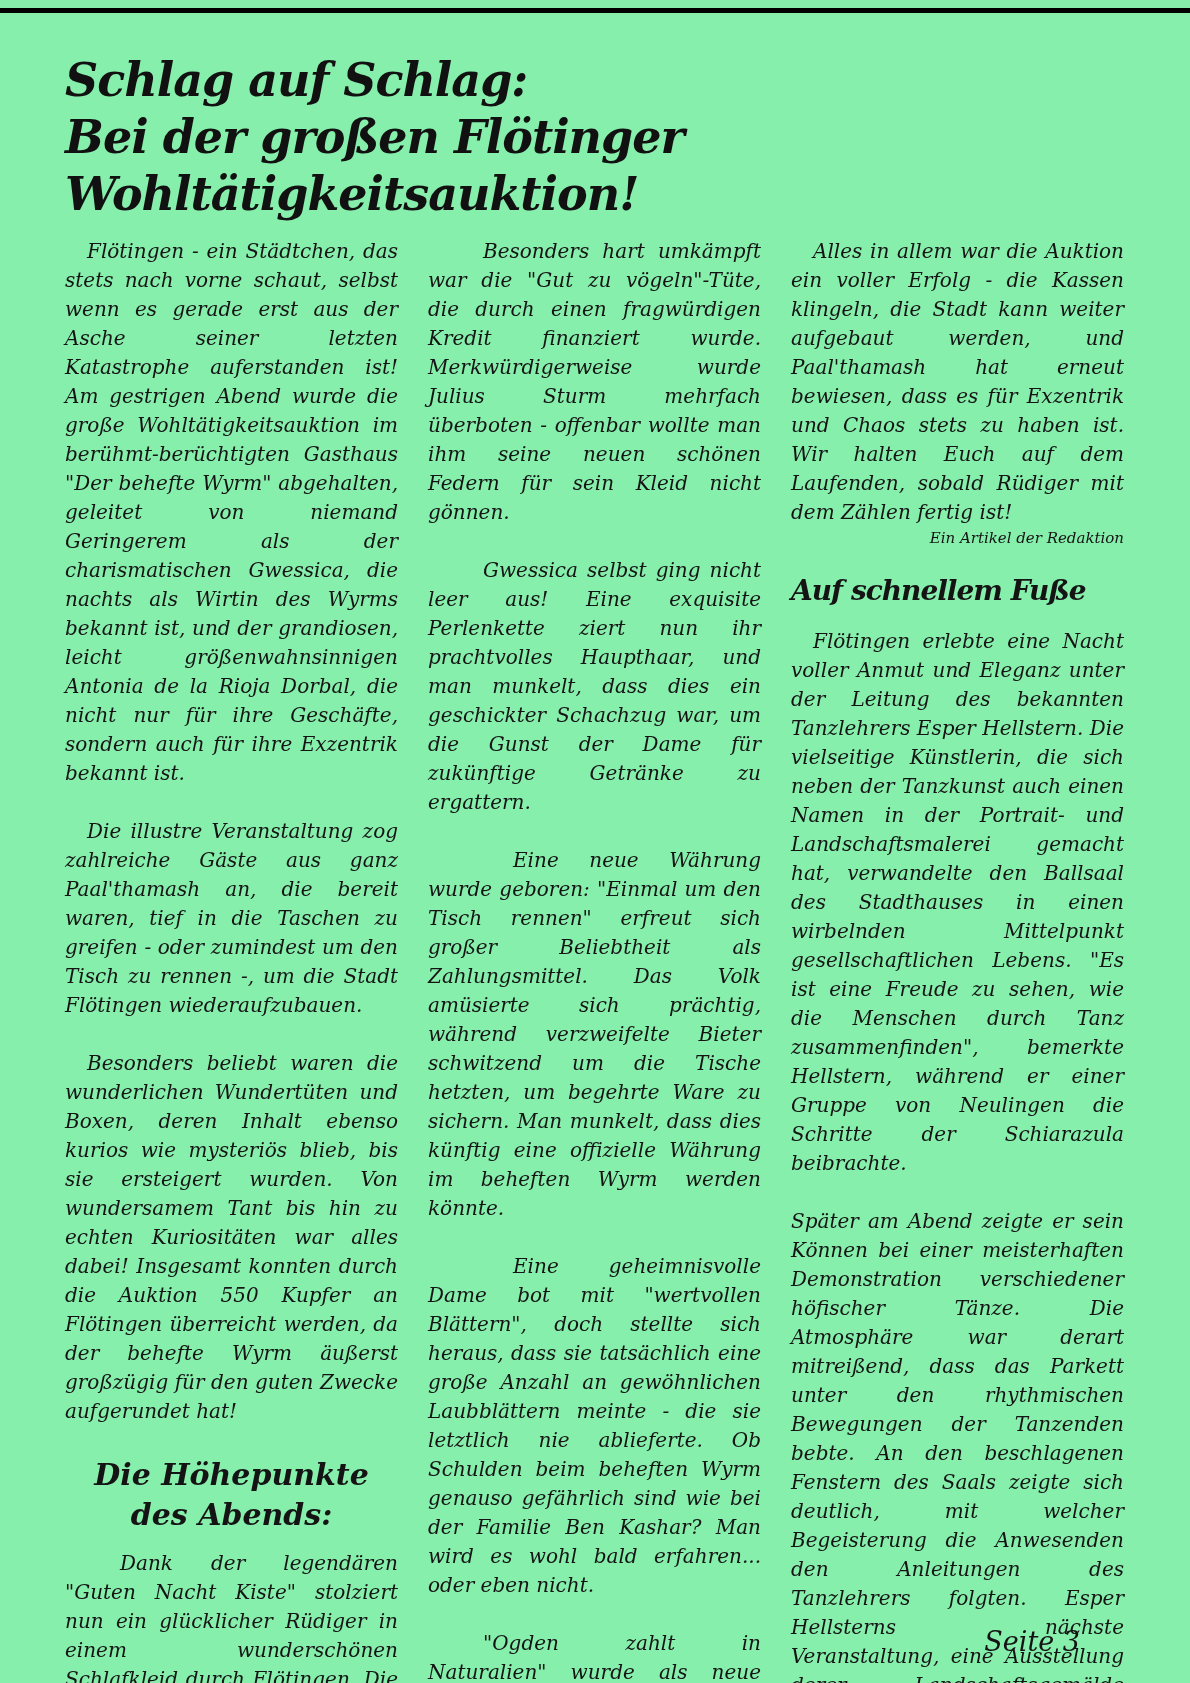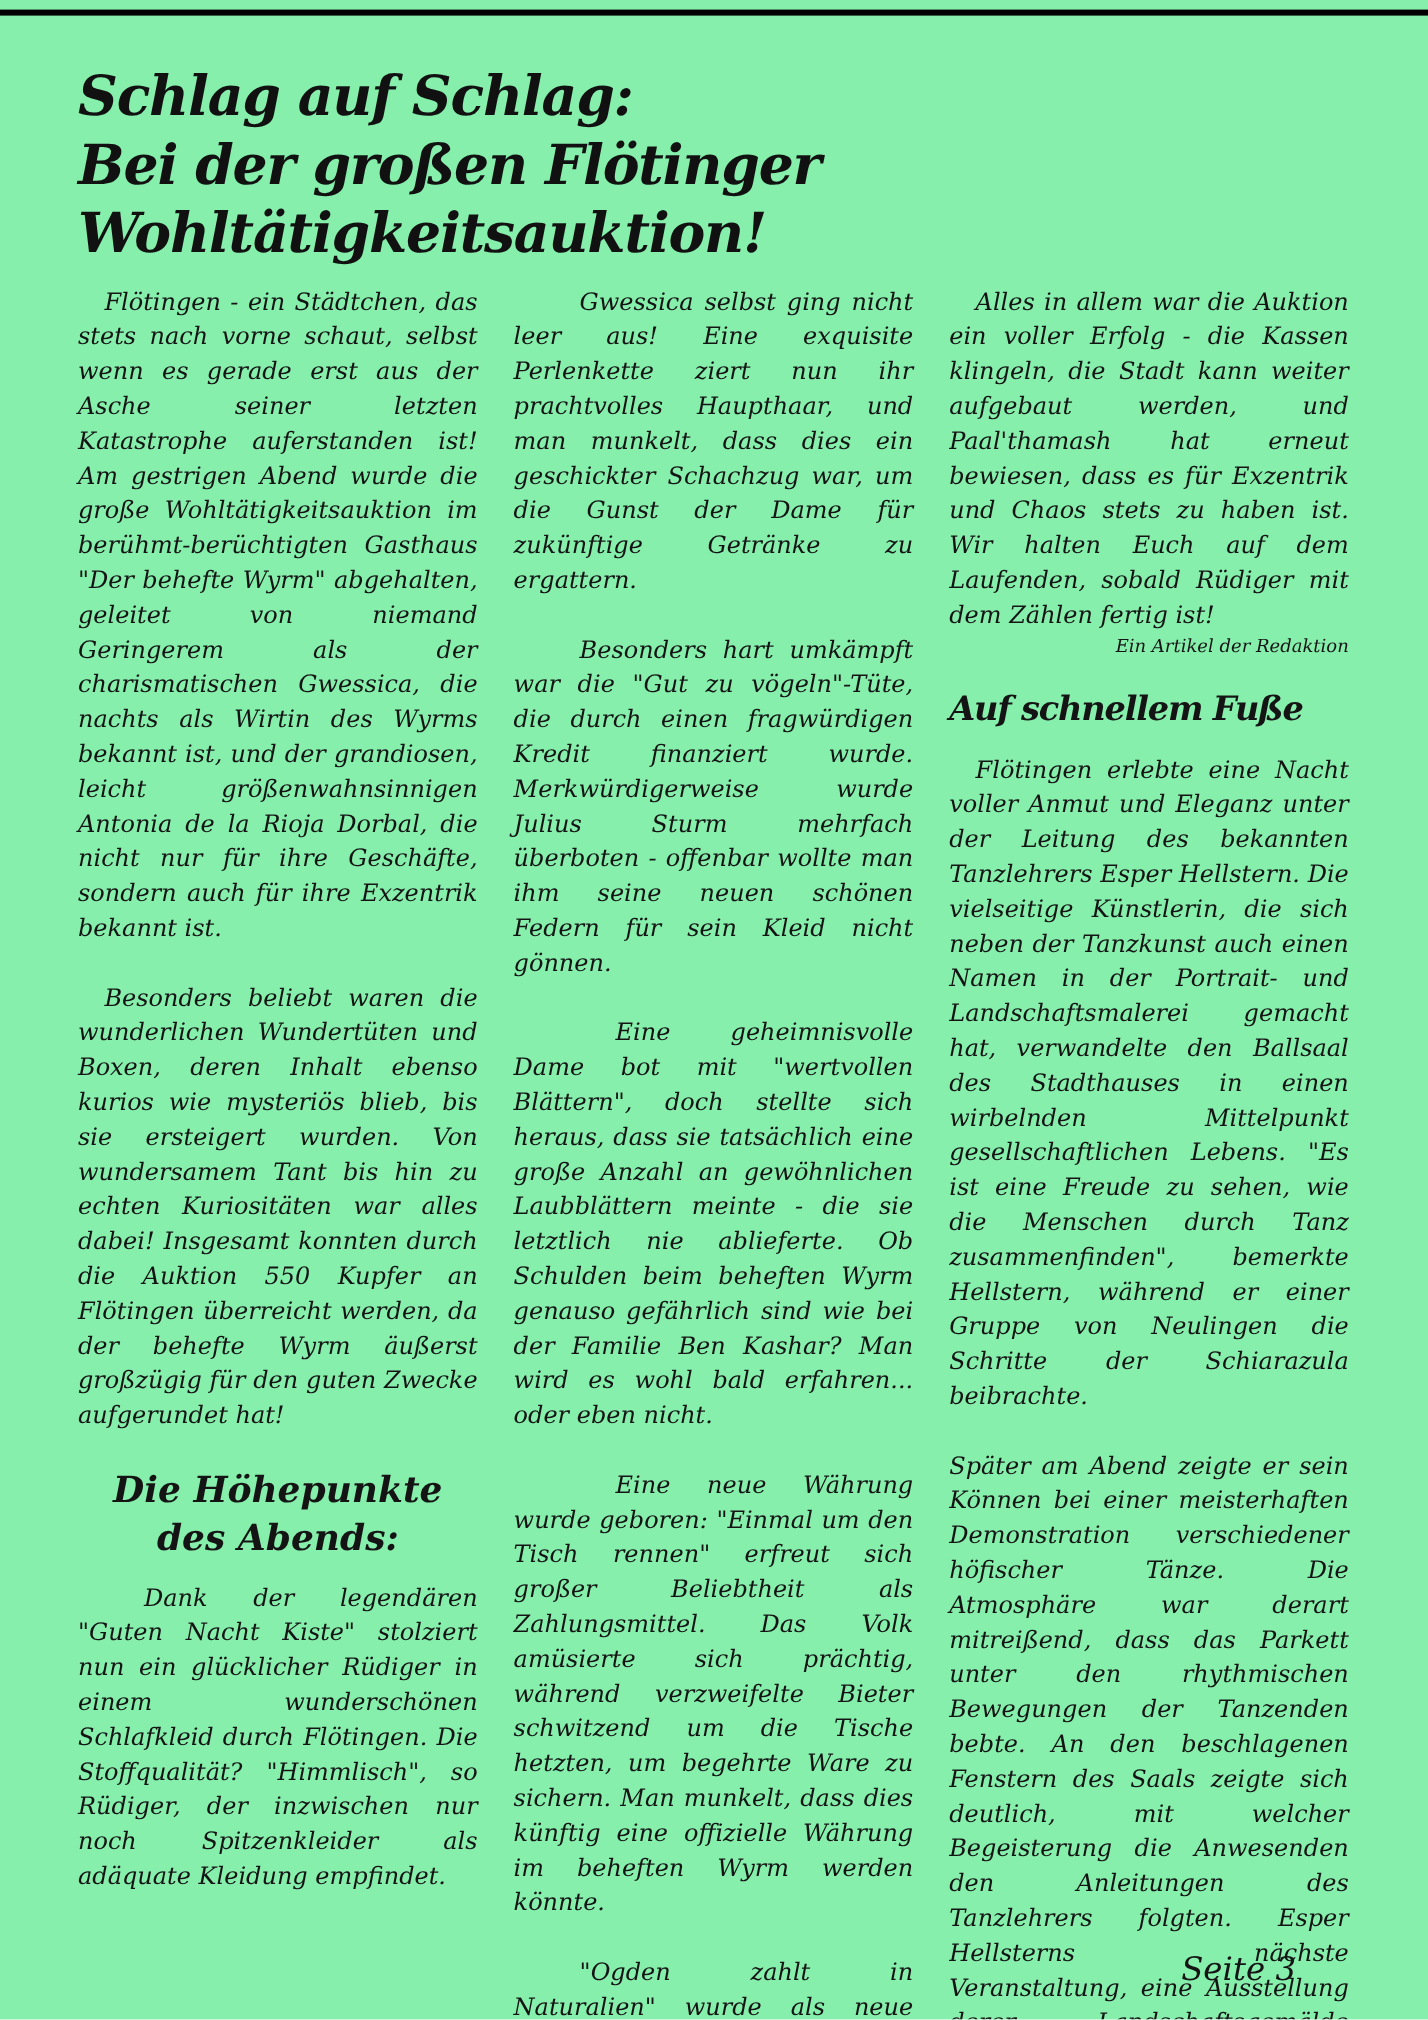--- a/index.html
+++ b/index.html
@@ -99,30 +99,31 @@
 
     <h1 class="main-title">
       <span>Schlag auf Schlag:</span><br>
       <span>Bei der großen Flötinger Wohltätigkeitsauktion!</span>
     </h1>
 
     <div class="columns">
 
       <div class="column">
         <p class="ind-sm">Flötingen - ein Städtchen, das stets nach vorne schaut, selbst wenn es gerade erst aus der Asche seiner letzten Katastrophe auferstanden ist! Am gestrigen Abend wurde die große Wohltätigkeitsauktion im berühmt-berüchtigten Gasthaus "Der behefte Wyrm" abgehalten, geleitet von niemand Geringerem als der charismatischen Gwessica, die nachts als Wirtin des Wyrms bekannt ist, und der grandiosen, leicht größenwahnsinnigen Antonia de la Rioja Dorbal, die nicht nur für ihre Geschäfte, sondern auch für ihre Exzentrik bekannt ist.</p>
+        <p class="ind-sm">Die illustre Veranstaltung zog zahlreiche Gäste aus ganz Paal'thamash an, die bereit waren, tief in die Taschen zu greifen - oder zumindest um den Tisch zu rennen -, um die Stadt Flötingen wiederaufzubauen.</p>
         <p class="ind-sm">Besonders beliebt waren die wunderlichen Wundertüten und Boxen, deren Inhalt ebenso kurios wie mysteriös blieb, bis sie ersteigert wurden. Von wundersamem Tant bis hin zu echten Kuriositäten war alles dabei! Insgesamt konnten durch die Auktion 550 Kupfer an Flötingen überreicht werden, da der behefte Wyrm äußerst großzügig für den guten Zwecke aufgerundet hat!</p>
         <h3 class="subheading">Die Höhepunkte des Abends:</h3>
         <p class="ind-md">Dank der legendären "Guten Nacht Kiste" stolziert nun ein glücklicher Rüdiger in einem wunderschönen Schlafkleid durch Flötingen. Die Stoffqualität? "Himmlisch", so Rüdiger, der inzwischen nur noch Spitzenkleider als adäquate Kleidung empfindet.</p>
       </div>
 
       <div class="column">
+        <p class="ind-md">Besonders hart umkämpft war die "Gut zu vögeln"-Tüte, die durch einen fragwürdigen Kredit finanziert wurde. Merkwürdigerweise wurde Julius Sturm mehrfach überboten - offenbar wollte man ihm seine neuen schönen Federn für sein Kleid nicht gönnen.</p>
         <p class="ind-md">Gwessica selbst ging nicht leer aus! Eine exquisite Perlenkette ziert nun ihr prachtvolles Haupthaar, und man munkelt, dass dies ein geschickter Schachzug war, um die Gunst der Dame für zukünftige Getränke zu ergattern.</p>
-        <p class="ind-md">Besonders hart umkämpft war die "Gut zu vögeln"-Tüte, die durch einen fragwürdigen Kredit finanziert wurde. Merkwürdigerweise wurde Julius Sturm mehrfach überboten - offenbar wollte man ihm seine neuen schönen Federn für sein Kleid nicht gönnen.</p>
+        <p class="ind-lg">Eine neue Währung wurde geboren: "Einmal um den Tisch rennen" erfreut sich großer Beliebtheit als Zahlungsmittel. Das Volk amüsierte sich prächtig, während verzweifelte Bieter schwitzend um die Tische hetzten, um begehrte Ware zu sichern. Man munkelt, dass dies künftig eine offizielle Währung im beheften Wyrm werden könnte.</p>
         <p class="ind-lg">Eine geheimnisvolle Dame bot mit "wertvollen Blättern", doch stellte sich heraus, dass sie tatsächlich eine große Anzahl an gewöhnlichen Laubblättern meinte - die sie letztlich nie ablieferte. Ob Schulden beim beheften Wyrm genauso gefährlich sind wie bei der Familie Ben Kashar? Man wird es wohl bald erfahren... oder eben nicht.</p>
-        <p class="ind-lg">Eine neue Währung wurde geboren: "Einmal um den Tisch rennen" erfreut sich großer Beliebtheit als Zahlungsmittel. Das Volk amüsierte sich prächtig, während verzweifelte Bieter schwitzend um die Tische hetzten, um begehrte Ware zu sichern. Man munkelt, dass dies künftig eine offizielle Währung im beheften Wyrm werden könnte.</p>
         <p class="ind-md">"Ogden zahlt in Naturalien" wurde als neue Hausregel des Wyrms eingeführt - und das gefällt den Damen offenbar sehr.</p>
 
       </div>
 
       <div class="column">
         <p class="ind-sm tight">Alles in allem war die Auktion ein voller Erfolg - die Kassen klingeln, die Stadt kann weiter aufgebaut werden, und Paal'thamash hat erneut bewiesen, dass es für Exzentrik und Chaos stets zu haben ist. Wir halten Euch auf dem Laufenden, sobald Rüdiger mit dem Zählen fertig ist!</p>
         <div class="byline">Ein Artikel der Redaktion</div>
         <h2 class="headline2">Auf schnellem Fuße</h2>
         <p class="ind-sm">Flötingen erlebte eine Nacht voller Anmut und Eleganz unter der Leitung des bekannten Tanzlehrers Esper Hellstern. Die vielseitige Künstlerin, die sich neben der Tanzkunst auch einen Namen in der Portrait- und Landschaftsmalerei gemacht hat, verwandelte den Ballsaal des Stadthauses in einen wirbelnden Mittelpunkt gesellschaftlichen Lebens. "Es ist eine Freude zu sehen, wie die Menschen durch Tanz zusammenfinden", bemerkte Hellstern, während er einer Gruppe von Neulingen die Schritte der Schiarazula beibrachte.</p>
         <p class="ind-0">Später am Abend zeigte er sein Können bei einer meisterhaften Demonstration verschiedener höfischer Tänze. Die Atmosphäre war derart mitreißend, dass das Parkett unter den rhythmischen Bewegungen der Tanzenden bebte. An den beschlagenen Fenstern des Saals zeigte sich deutlich, mit welcher Begeisterung die Anwesenden den Anleitungen des Tanzlehrers folgten. Esper Hellsterns nächste Veranstaltung, eine Ausstellung derer Landschaftsgemälde kombiniert mit einem Tanzkurses, ist bereits in Planung. Interessenten können sich im Stadthaus von Rabenau vormerken lassen.</p>

